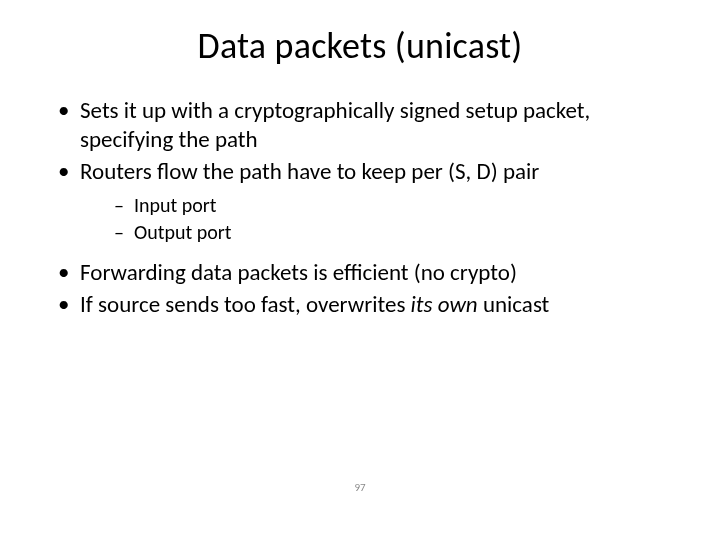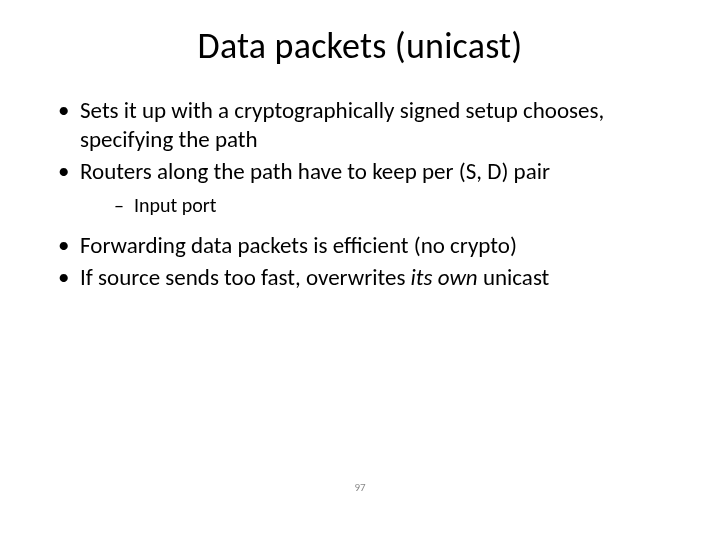--- a/index.html
+++ b/index.html
@@ -74,25 +74,26 @@
   }
 </style>
 </head>
 <body>
 
 <div class="slide">
 
   <h1 class="title">Data packets (unicast)</h1>
 
   <ul class="level1">
-    <li>Sets it up with a cryptographically signed setup chooses, specifying the path</li>
+    <li>Sets it up with a cryptographically signed setup packet, specifying the path</li>
     <li>
-      <span>Routers along the path have to keep per (S, D) pair</span>
+      <span>Routers flow the path have to keep per (S, D) pair</span>
       <ul class="level2">
         <li>Input port</li>
+        <li>Output port</li>
       </ul>
     </li>
     <li>Forwarding data packets is efficient (no crypto)</li>
     <li>
       <span>If source sends too fast, overwrites </span><span class="italic">its own</span><span> unicast</span>
     </li>
   </ul>
 
   <div class="pagenum">97</div>
 

